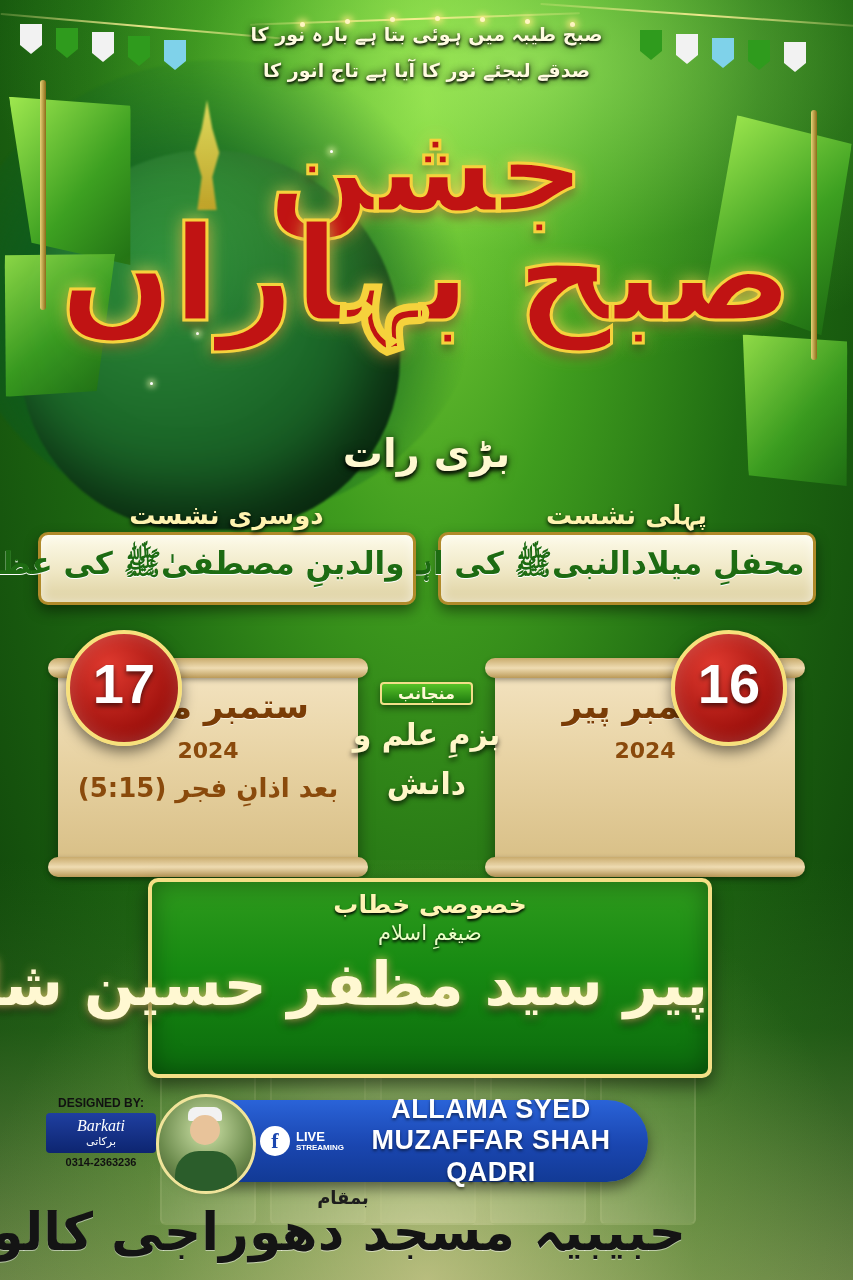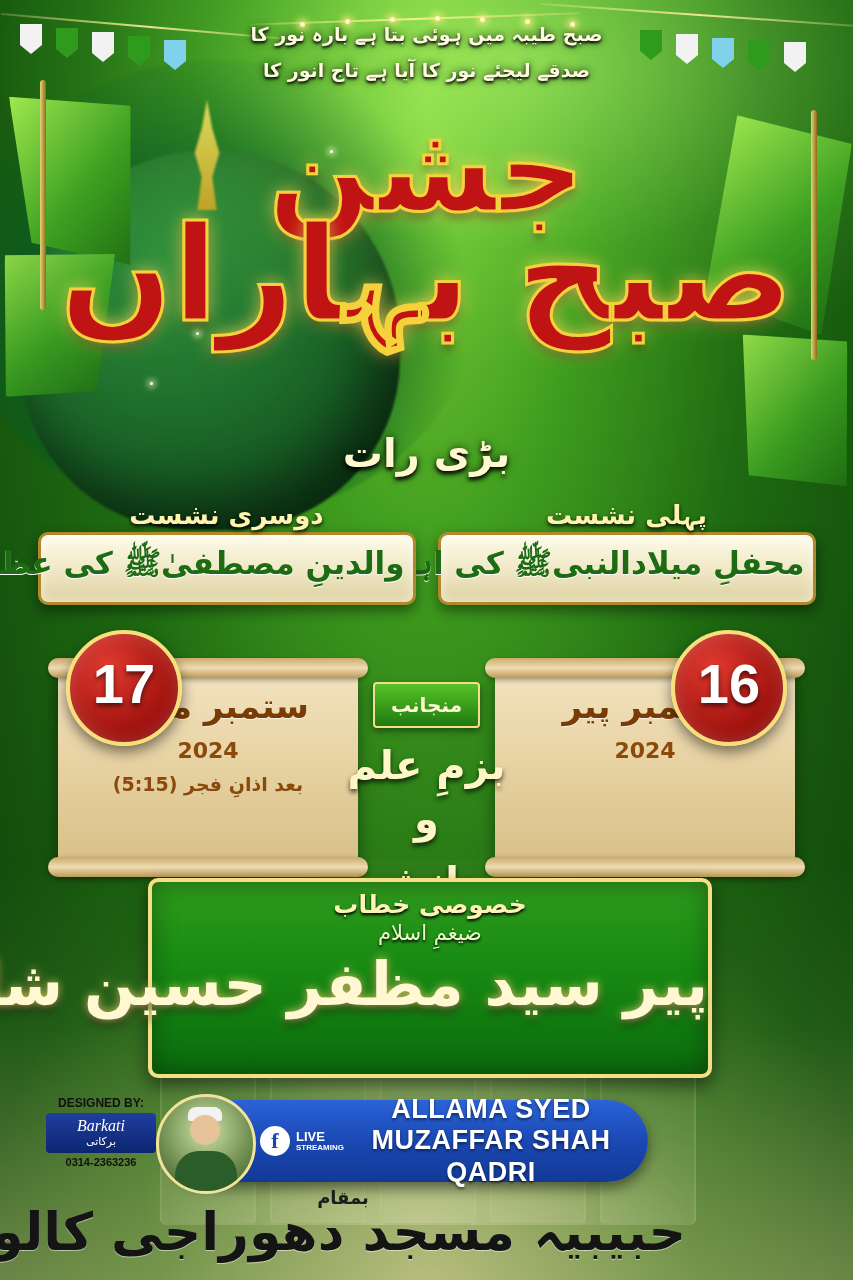--- a/index.html
+++ b/index.html
@@ -277,21 +277,21 @@
   }
   .scroll .dt-line2 {
     margin-top: 12px;
     font-size: 22px;
     font-weight: bold;
     color: #8a4a0c;
     white-space: nowrap;
   }
   .scroll .dt-line3 {
     margin-top: 10px;
-    font-size: 19px;
+    font-size: 26px;
     font-weight: bold;
     color: #8a4a0c;
     white-space: nowrap;
   }
   .daybadge {
     position: absolute;
     top: -10px;
     width: 108px;
     height: 108px;
     border-radius: 50%;
@@ -314,29 +314,29 @@
     top: 42px;
     transform: translateX(-50%);
     width: 190px;
     text-align: center;
   }
   .center-tag .ribbon {
     display: inline-block;
     background: linear-gradient(180deg, #57c227, #1f7a10);
     border: 2px solid #f3de8a;
     color: #fff9d6;
-    font-size: 20px;
-    font-weight: bold;
-    padding: 9px 16px;
+    font-size: 16px;
+    font-weight: bold;
+    padding: 0 16px;
     border-radius: 4px;
     box-shadow: 0 3px 7px rgba(0,0,0,0.45);
   }
   .center-tag .big {
     margin-top: 10px;
-    font-size: 40px;
+    font-size: 30px;
     font-weight: bold;
     color: #fff6c8;
     line-height: 1.35;
     text-shadow: 0 3px 5px rgba(0,0,0,0.75);
   }
 
   
   .speaker {
     position: absolute;
     left: 148px;

